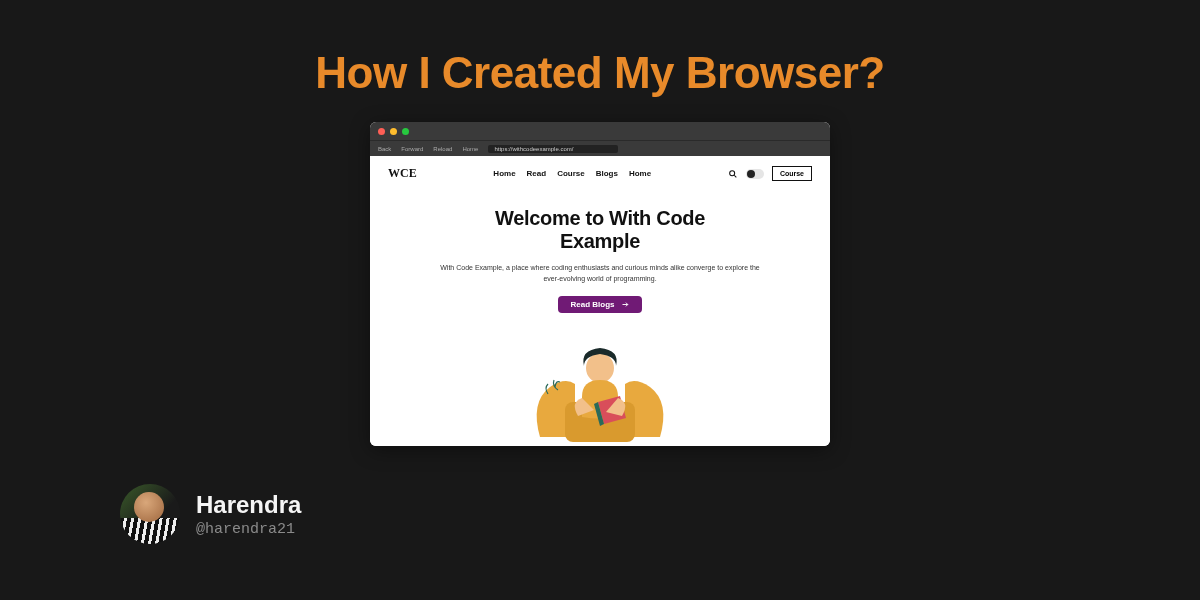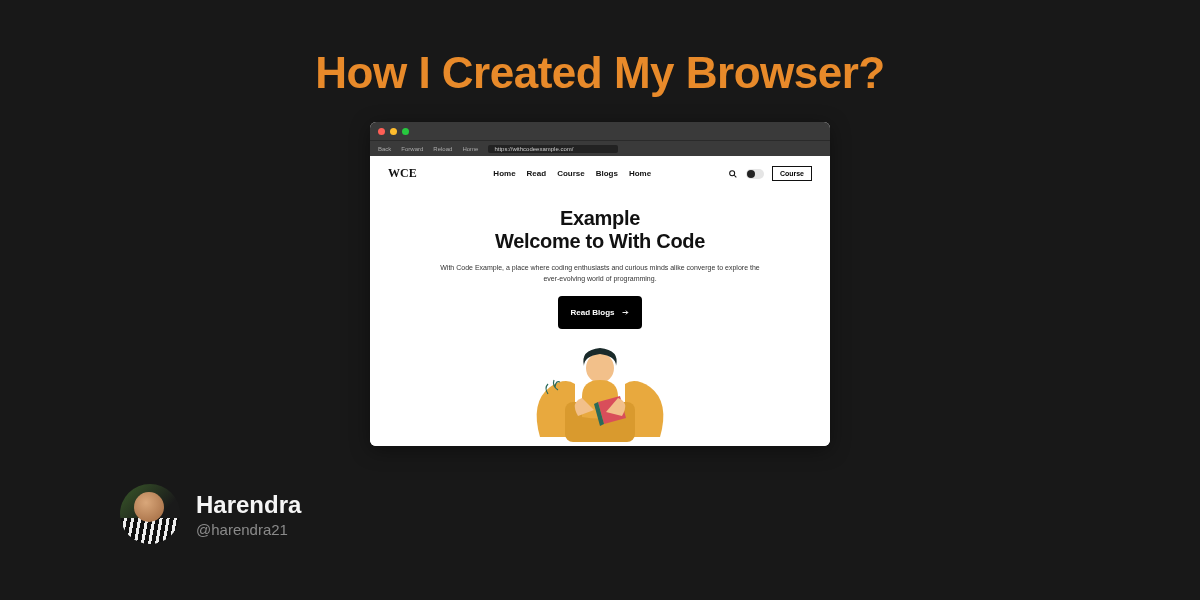--- a/index.html
+++ b/index.html
@@ -85,22 +85,22 @@
 }
 .course-btn {
   border: 1.2px solid #111; font-size: 7px; font-weight: 700;
   padding: 3px 7px; cursor: pointer; background: #fff;
 }
 .hero { text-align: center; padding: 16px 40px 0; }
 .hero-title { font-size: 20px; font-weight: 900; color: #111; line-height: 1.15; letter-spacing: -0.3px; }
 .hero-sub { font-size: 7px; color: #333; margin-top: 10px; line-height: 1.5; padding: 0 30px; }
 .hero-cta {
   display: inline-flex; align-items: center; gap: 6px;
-  background: #000000; color: #fff; font-size: 8px; font-weight: 700;
-  padding: 12px 12px; border-radius: 4px; margin-top: 12px; cursor: pointer;
+  background: #701a75; color: #fff; font-size: 8px; font-weight: 700;
+  padding: 4px 12px; border-radius: 4px; margin-top: 12px; cursor: pointer;
 }
 .hero-cta svg { width: 9px; height: 9px; }
 .illustration {
   position: absolute; bottom: -6px; left: 50%; transform: translateX(-50%);
   width: 160px; height: 110px;
 }
 .author {
   position: absolute;
   left: 120px;
   bottom: 56px;
@@ -118,21 +118,21 @@
   content: "";
   position: absolute; left: 14px; top: 8px;
   width: 30px; height: 30px; border-radius: 50%;
   background: radial-gradient(circle at 40% 35%, #d9a77a 0%, #b07a50 70%);
 }
 .avatar-stripes {
   position: absolute; bottom: 0; left: 0; right: 0; height: 26px;
   background: repeating-linear-gradient(100deg, #111 0 4px, #eee 4px 7px);
 }
 .author-name { color: #f5f5f5; font-size: 24px; font-weight: 600; }
-.author-handle { color: #8a8a8a; font-size: 15px; margin-top: 2px; }
+.author-handle { color: #8a8a8a; font-size: 15px; margin-top: 2px; font-family: Liberation Mono, monospace; }
 </style>
 </head>
 <body>
 
 <h1 class="main-title">How I Created My Browser?</h1>
 
 <div class="browser-window">
   <div class="titlebar">
     <span class="traffic-dot dot-red"></span>
     <span class="traffic-dot dot-yellow"></span>
@@ -161,22 +161,22 @@
               <circle cx="10" cy="10" r="6"></circle>
               <line x1="15" y1="15" x2="20" y2="20"></line>
             </svg>
         </span>
         <span class="toggle"></span>
         <span class="course-btn">Course</span>
       </div>
     </div>
     <div class="hero">
       <div class="hero-title">
+        <div>Welcome to With Code</div>
         <div>Example</div>
-        <div>Welcome to With Code</div>
       </div>
       <div class="hero-sub">With Code Example, a place where coding enthusiasts and curious minds alike converge to explore the ever-evolving world of programming.</div>
       <div class="hero-cta">
         <span>Read Blogs</span>
         <svg viewBox="0 0 24 24" fill="none" stroke="#fff" stroke-width="2.5">
             <line x1="4" y1="12" x2="18" y2="12"></line>
             <polyline points="13 7 18 12 13 17"></polyline>
           </svg>
       </div>
     </div>

